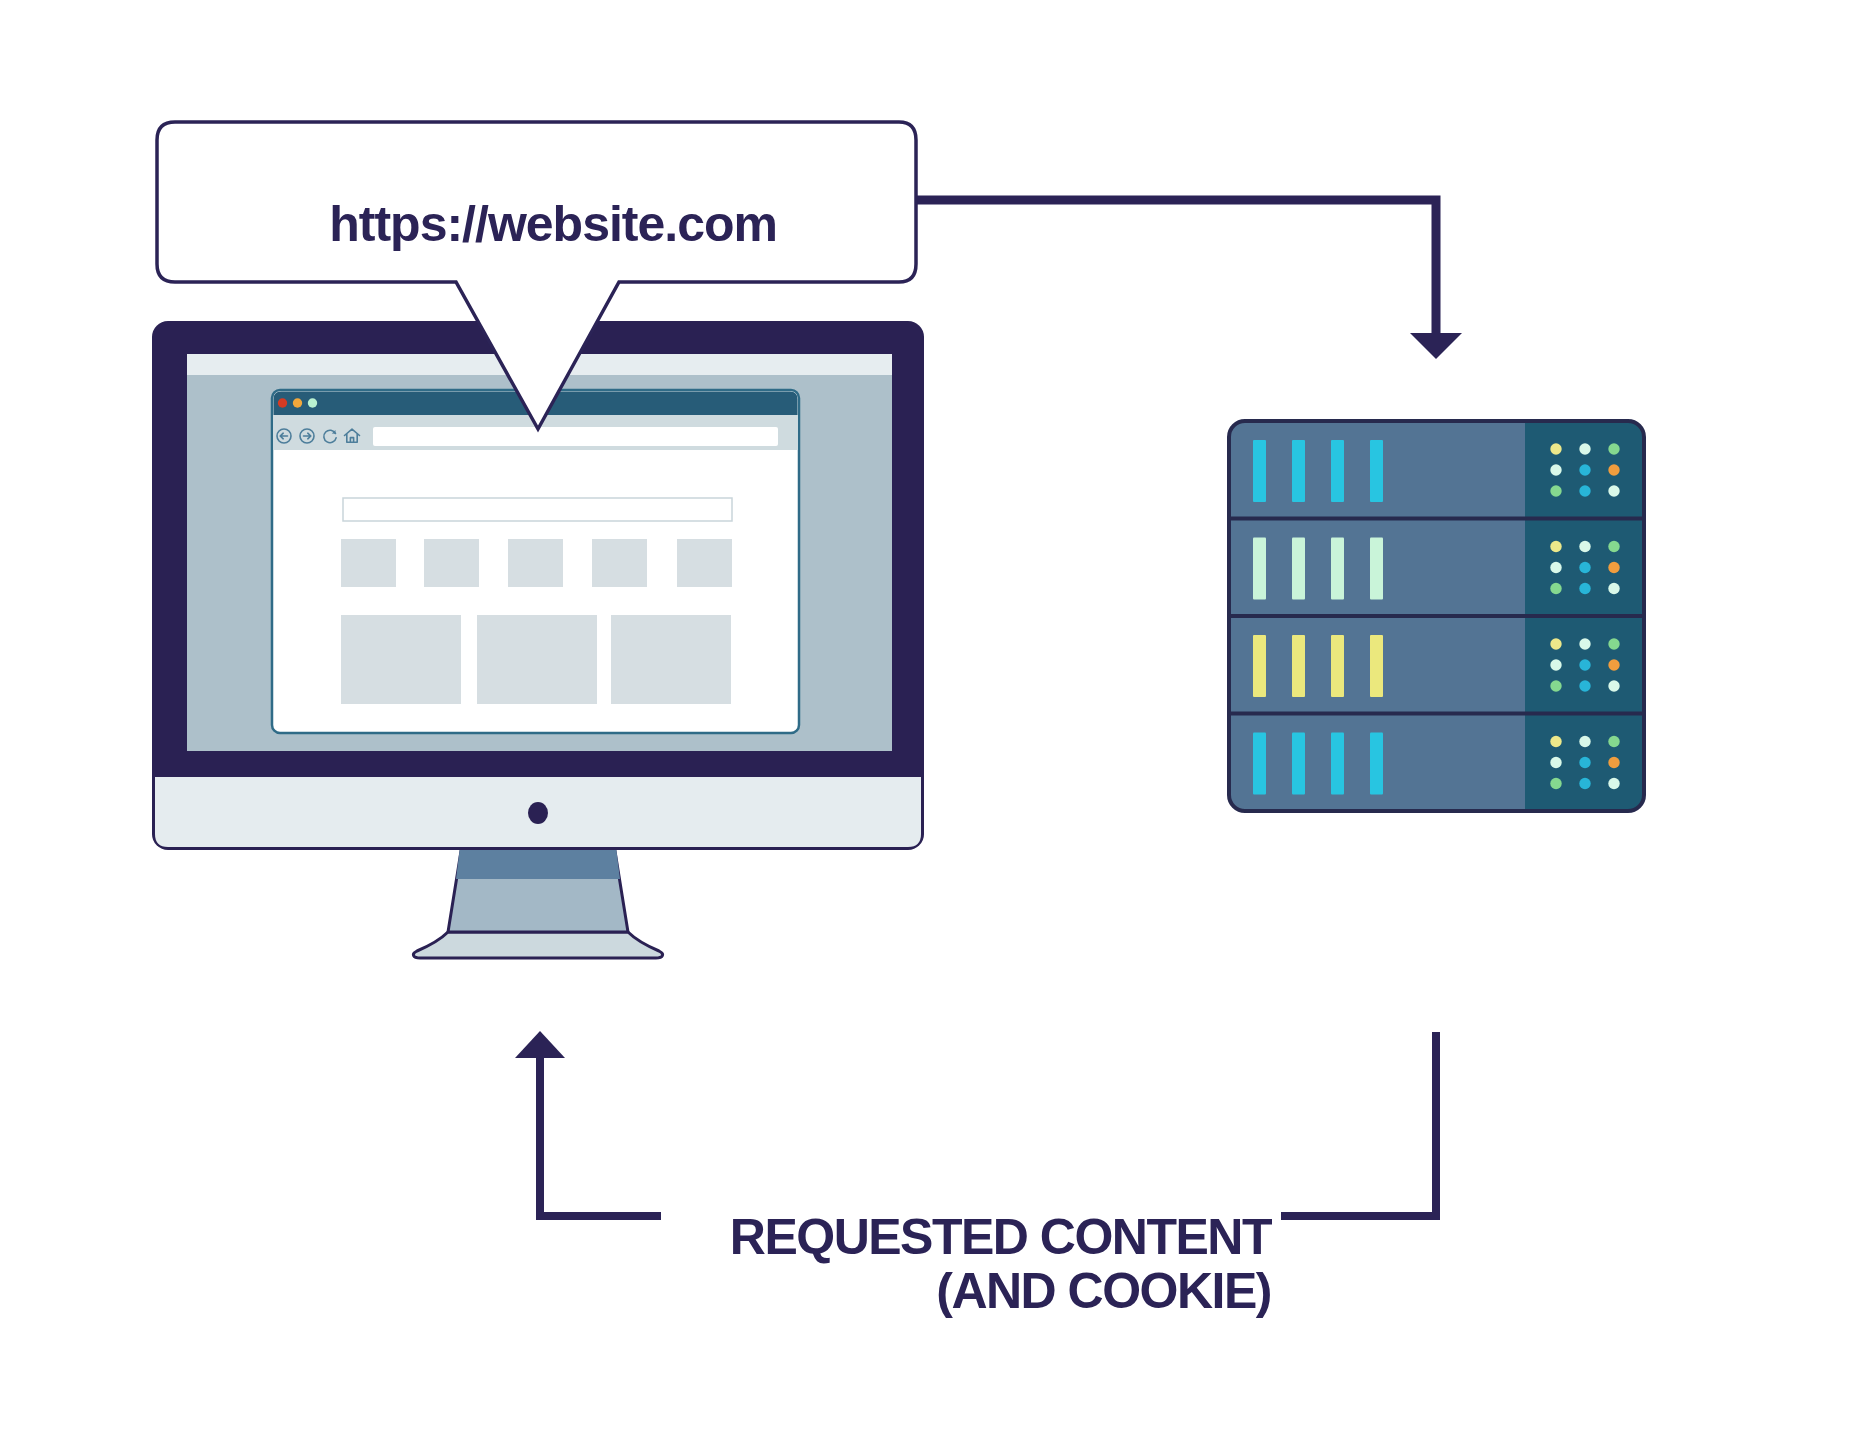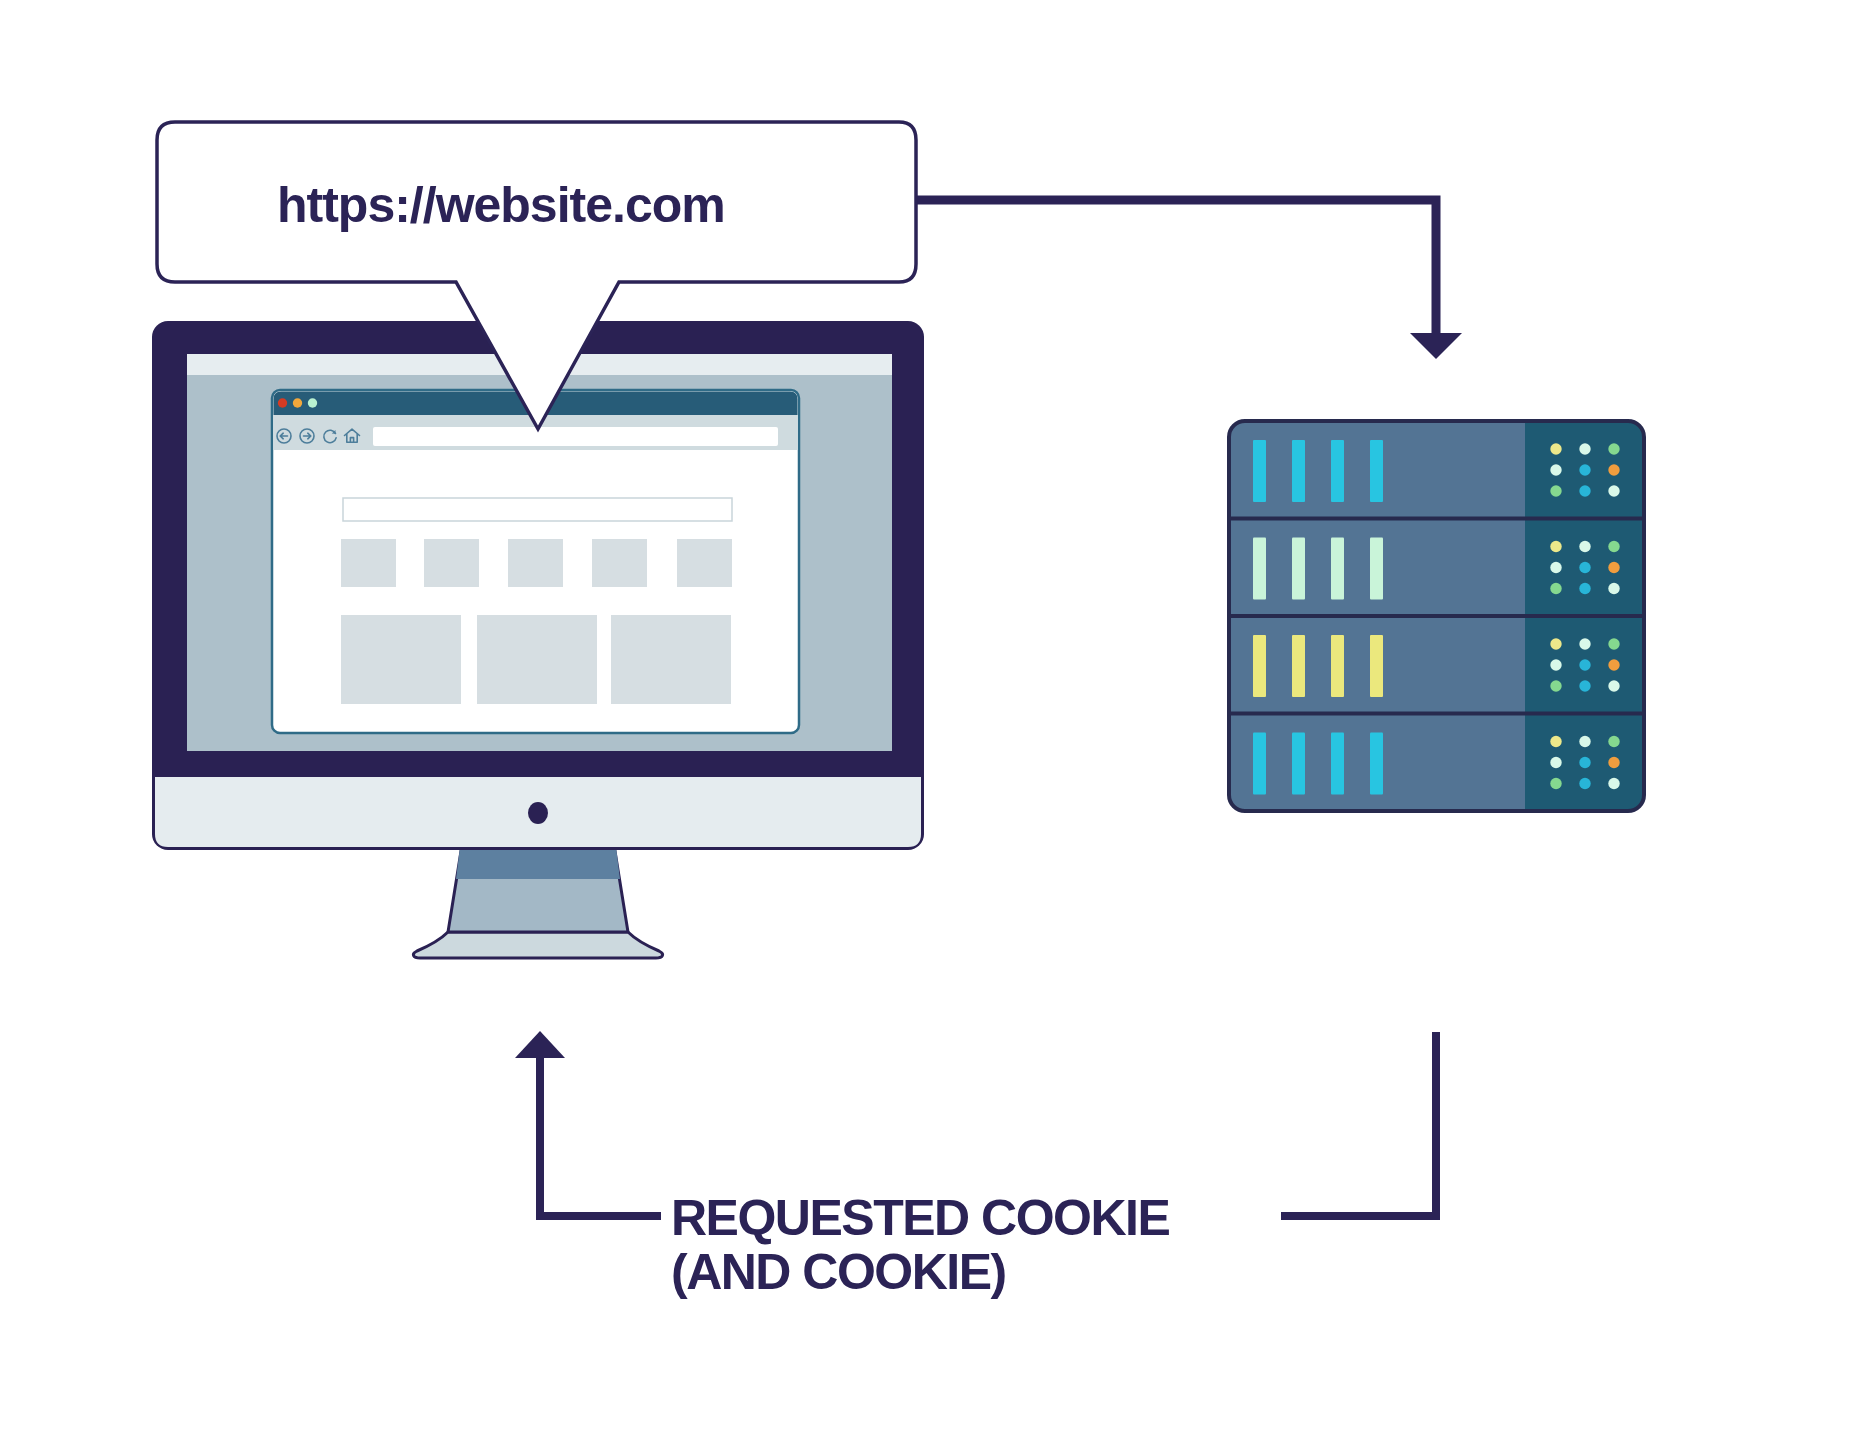--- a/index.html
+++ b/index.html
@@ -8,23 +8,24 @@
     width:1865px;height:1430px;
     background:#ffffff;
     overflow:hidden;
     font-family:"Liberation Sans", sans-serif;
   }
   .stage svg{position:absolute;left:0;top:0;}
   .label{
     position:absolute;
     color:#2b2356;
     font-weight:700;
-    text-align:left;
+    text-align:right;
     white-space:nowrap;
     line-height:1;
+    margin-top:19px;
   }
   .label-url{
     left:277px;top:180px;width:500px;
     font-size:50px;letter-spacing:-1px;
   }
   .label-server{
     left:1186px;top:883px;width:500px;
     font-size:50px;letter-spacing:-1.5px;
   }
   .label-response{
@@ -183,17 +184,17 @@
         <line x1="1229" y1="518.5" x2="1644" y2="518.5"></line>
         <line x1="1229" y1="616" x2="1644" y2="616"></line>
         <line x1="1229" y1="713.5" x2="1644" y2="713.5"></line>
       </g>
       <rect x="1229" y="421" width="415" height="390" rx="16" fill="none" stroke="#272a4e" stroke-width="4"></rect>
     </g>
   </svg>
 
   <div class="label label-url">https://website.com</div>
   <div class="label label-response">
-    <div>REQUESTED COOKIE</div>
+    <div>REQUESTED CONTENT</div>
     <div>(AND COOKIE)</div>
   </div>
 
 </div>
 
 </body></html>

